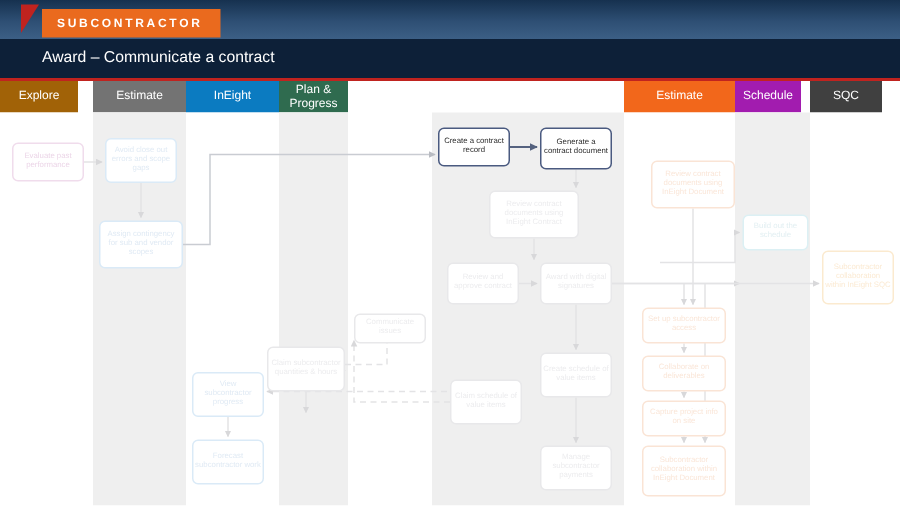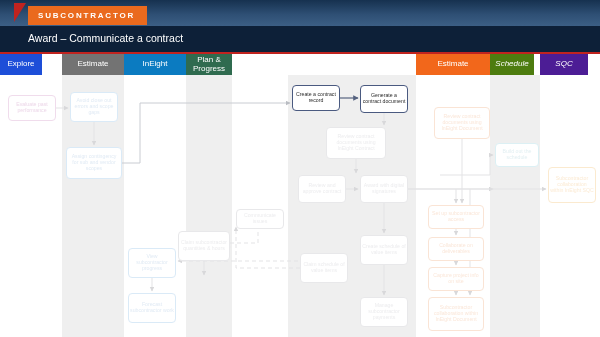--- a/index.html
+++ b/index.html
@@ -65,39 +65,39 @@
       <div id="banner-notch" style="border-top-color: rgb(192, 35, 31);"></div>
       <div id="banner-tag" style="background: rgb(234, 106, 30);">SUBCONTRACTOR MANAGEMENT</div>
     </div>
   </div>
 
   <div id="subbar"></div>
   <div id="subtitle">Award – Communicate a contract</div>
   <div id="redline"></div>
 
   <div id="tabs">
-      <div class="tab" style="left: 0px; width: 42px; background: #1d4ed8;">
+      <div class="tab" style="left: 0px; width: 52px; background: #a16207;">
         <span>Explore</span>
       </div>
       <div class="tab" style="left: 62px; width: 62px; background: #737373;">
         <span>Estimate</span>
       </div>
       <div class="tab" style="left: 124px; width: 62px; background: rgb(11, 123, 193);">
         <span>InEight</span>
       </div>
       <div class="tab" style="left: 186px; width: 46px; background: rgb(47, 107, 79);">
         <span>Plan &amp; Progress</span>
       </div>
       <div class="tab" style="left: 416px; width: 74px; background: rgb(242, 103, 27);">
         <span>Estimate</span>
       </div>
-      <div class="tab" style="left: 490px; width: 44px; background: #4d7c0f; font-style: italic;">
+      <div class="tab" style="left: 490px; width: 44px; background: #a21caf;">
         <span>Schedule</span>
       </div>
-      <div class="tab" style="left: 540px; width: 48px; background: #4c1d95; font-style: italic;">
+      <div class="tab" style="left: 540px; width: 48px; background: #404040;">
         <span>SQC</span>
       </div>
     </div>
 
   <div id="canvas">
       <div class="band" style="left: 490px; width: 50px;"></div>
       <div class="band" style="left: 288px; width: 128px;"></div>
       <div class="band" style="left: 186px; width: 46px;"></div>
       <div class="band" style="left: 62px; width: 62px;"></div>
     <svg id="wires" viewBox="0 0 600 262" preserveAspectRatio="none">

